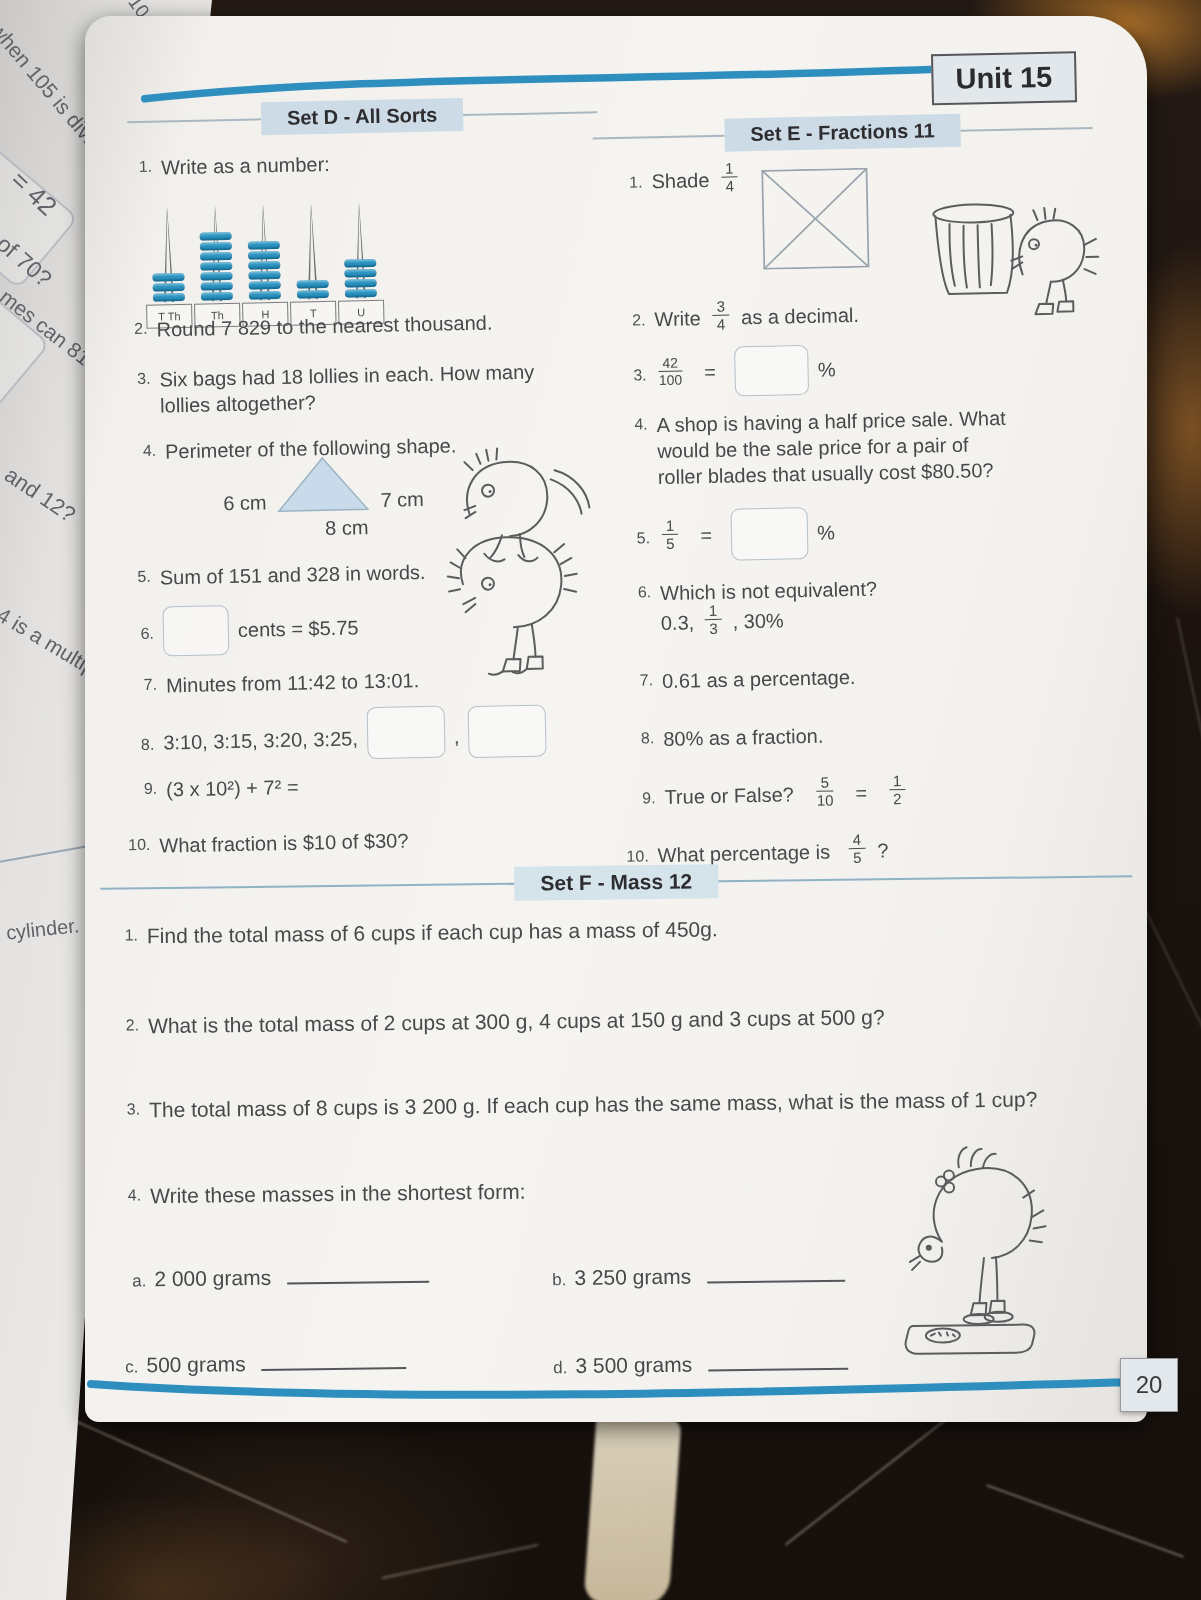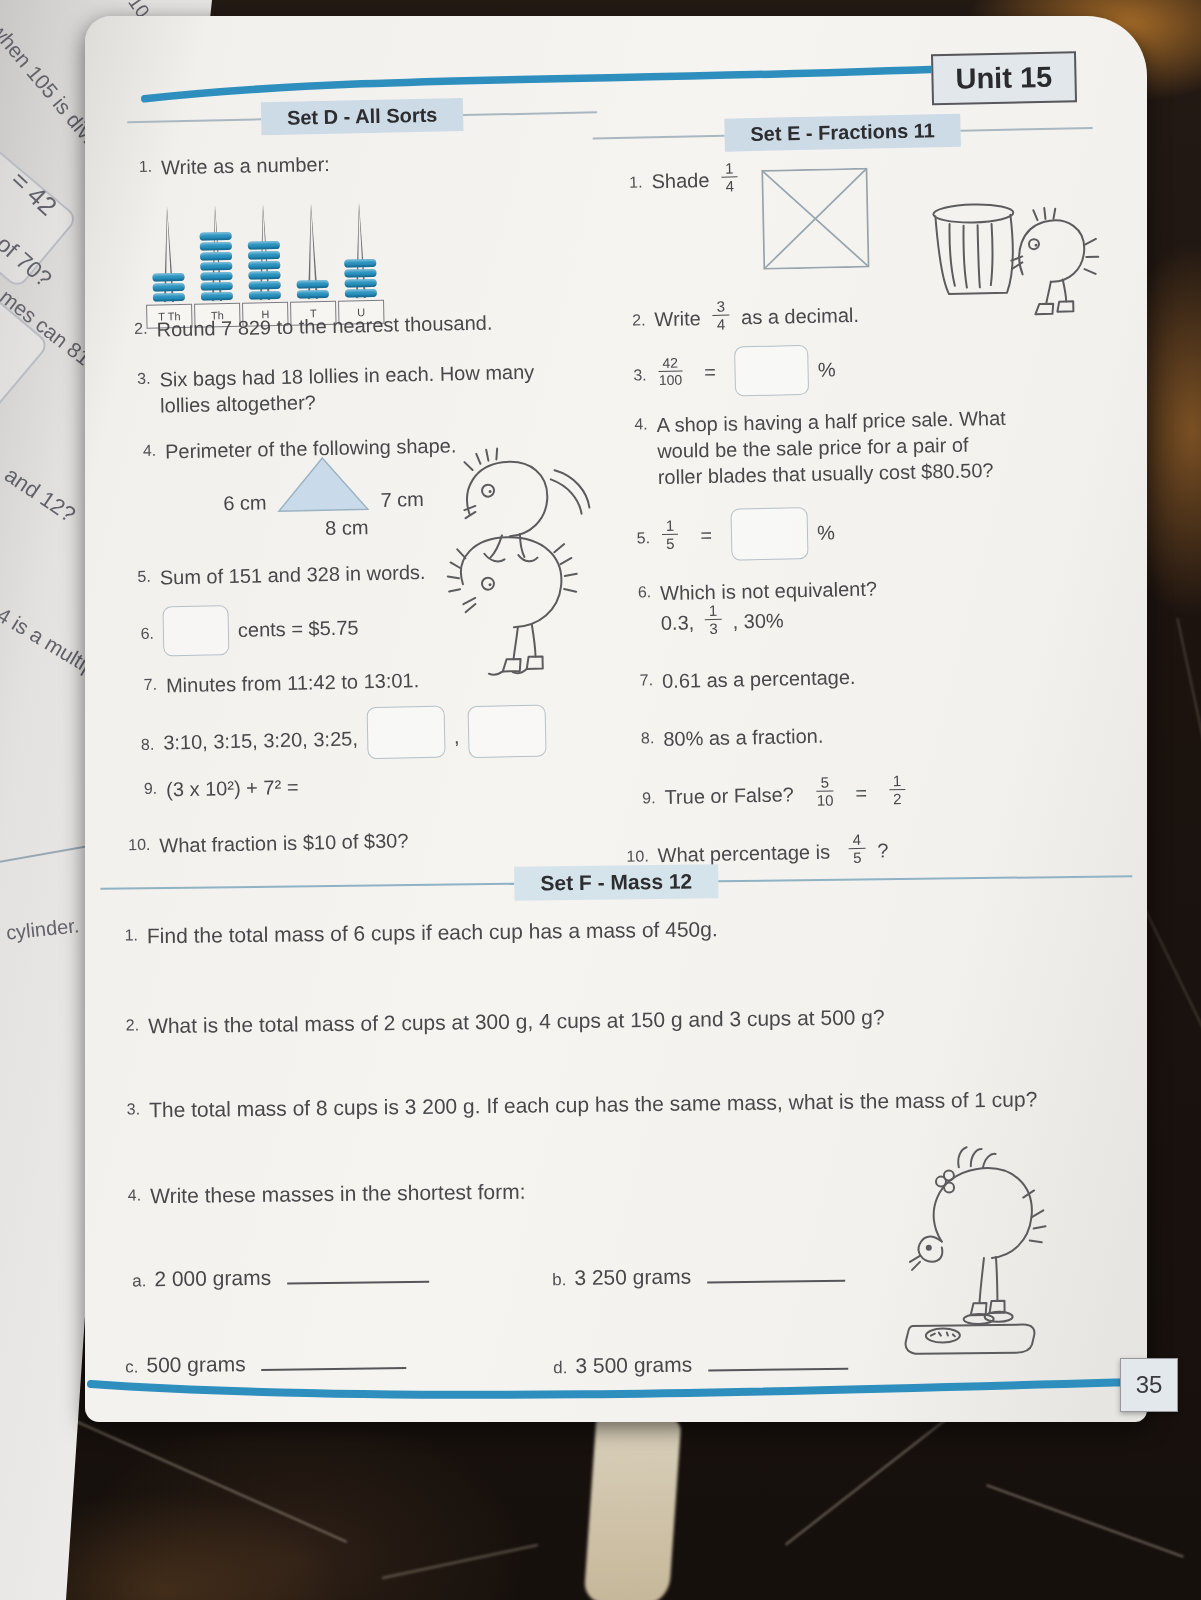--- a/index.html
+++ b/index.html
@@ -515,15 +515,15 @@
           <ellipse cx="126" cy="194" rx="14" ry="5"></ellipse>
         <path d="M40,202 L150,202 C160,202 163,207 161,214 L159,222 C157,228 151,230 143,230 L46,230 C36,230 31,225 33,217 L35,209 C36,204 38,202 40,202 Z"></path>
         <ellipse cx="70" cy="212" rx="17" ry="7"></ellipse>
         <path d="M58,212 L62,210 M66,209 L68,212 M74,209 L75,212 M80,211 L82,213"></path>
       </svg>
     </div>
 
     <svg class="accent-line" style="left:0px;top:1358px;" width="1060" height="36" viewBox="0 0 1060 36">
       <path d="M6,10 C300,30 700,18 1050,8" stroke-width="8"></path>
     </svg>
-    <div class="page-num">35</div>
+    <div class="page-num">20</div>
   </div>
 </div>
 
 </body></html>

